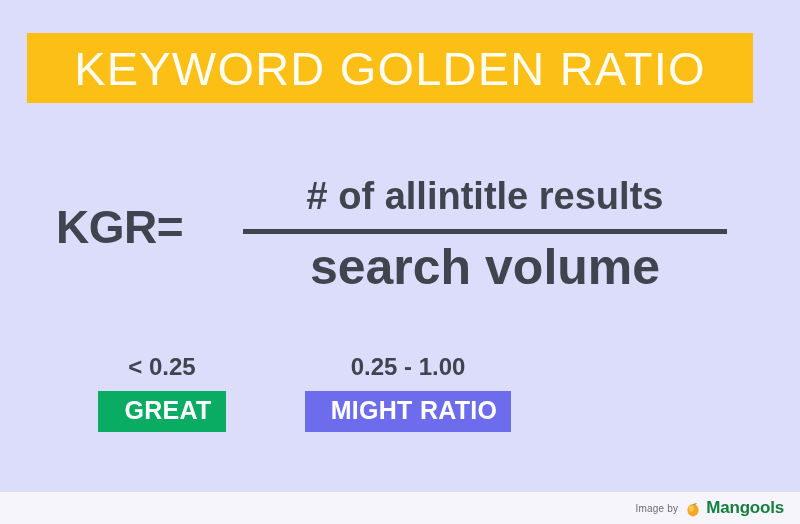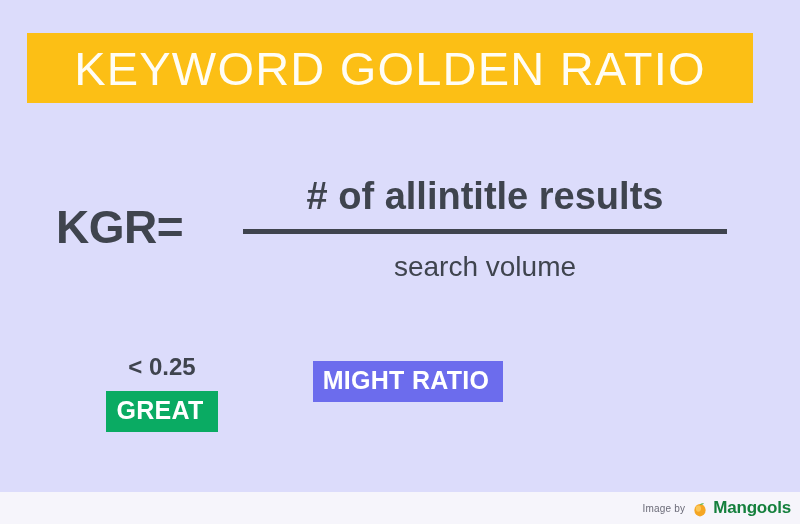--- a/index.html
+++ b/index.html
@@ -79,22 +79,22 @@
     white-space: nowrap;
   }
   .fraction-bar {
     width: 484px;
     height: 5px;
     background: #3f444e;
     margin: 5px 0 5px 0;
   }
   .denominator {
     color: #3f444e;
-    font-size: 28px;
-    font-weight: normal;
+    font-size: 50px;
+    font-weight: bold;
     line-height: 56px;
     white-space: nowrap;
   }
 
   
   .legend {
     position: absolute;
     left: 0;
     top: 352px;
     width: 800px;
@@ -111,41 +111,41 @@
     line-height: 30px;
     white-space: nowrap;
   }
   .legend-badge {
     display: inline-block;
     color: #ffffff;
     font-size: 25px;
     font-weight: bold;
     letter-spacing: 0.3px;
     line-height: 1;
-    padding: 7px 14px 9px 10px;
+    padding: 7px 14px 9px 26px;
     margin-top: 9px;
     white-space: nowrap;
   }
 
   .legend-item.pos-0 { left: 62px;  width: 200px; }
   .legend-item.pos-1 { left: 288px; width: 240px; }
   .legend-item.pos-2 { left: 546px; width: 180px; }
 
   
   .footer {
     position: absolute;
     left: 0;
     top: 492px;
     width: 800px;
     height: 32px;
     background: #f6f5fb;
     display: flex;
     align-items: center;
     justify-content: flex-end;
-    padding-right: 9px;
+    padding-right: 16px;
     box-sizing: border-box;
   }
   .footer-credit-label {
     color: #6b6b78;
     font-size: 10px;
     letter-spacing: 0.2px;
     margin-right: 8px;
   }
   .footer-logo-icon {
     width: 14px;
@@ -182,20 +182,21 @@
   </div>
 
   <div class="legend">
 
     <div class="legend-item pos-0">
       <div class="legend-range">&lt; 0.25</div>
       <span class="legend-badge" style="background: rgb(10, 171, 99);">GREAT</span>
     </div>
 
     <div class="legend-item pos-1">
+      <div class="legend-range">0.25 - 1.00</div>
       <span class="legend-badge" style="background: rgb(108, 108, 237);">MIGHT RATIO</span>
     </div>
 
 
   </div>
 
   <div class="footer">
     <span class="footer-credit-label">Image by</span>
     <span class="footer-logo-icon">
       <svg width="14" height="15" viewBox="0 0 14 15" xmlns="http://www.w3.org/2000/svg">

